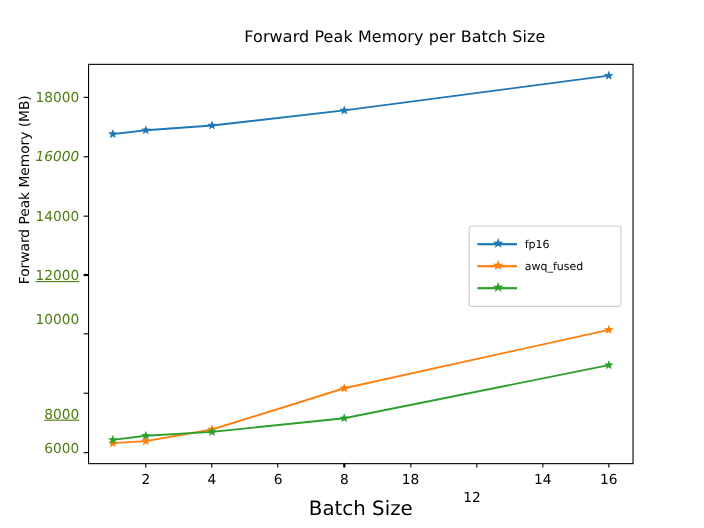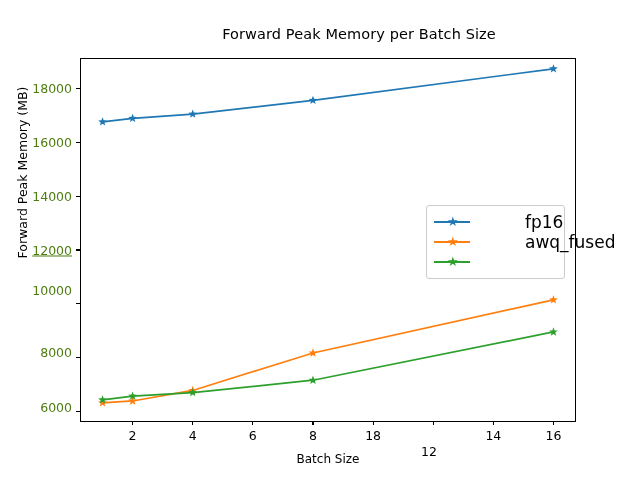--- a/index.html
+++ b/index.html
@@ -63,21 +63,21 @@
     font-size: 12.5px;
     color: #000000;
   }
   
   #xlabel {
     position: absolute;
     left: 80px;
     top: 452px;
     width: 496px;
     text-align: center;
-    font-size: 12px;
+    font-size: 18px;
     color: #000000;
   }
   .ytick-text {
     position: absolute;
     text-align: right;
     font-size: 12.5px;
     color: #4d7c0f;
     white-space: nowrap;
     transform: translateY(-50%);
     width: 68px;
@@ -137,48 +137,47 @@
     height: 1.6px;
   }
   .legend-star {
     position: absolute;
     left: 13px;
     top: 0px;
     font-size: 13px;
     line-height: 14px;
   }
   .legend-label {
-    font-size: 17px;
+    font-size: 10px;
     color: #000000;
     white-space: nowrap;
-    margin-left: 48px;
   }
 </style>
 </head>
 <body>
 
 <div id="figure">
 
   <div id="chart-title">Forward Peak Memory per Batch Size</div>
 
   <div id="ylabel">Forward Peak Memory (MB)</div>
   <div id="xlabel">Batch Size</div>
 
   <div id="tick-layer">
       <div class="ytick-text" style="top: 407px;">6000</div>
       <div class="ytick-mark" style="top: 411.254px;"></div>
-      <div class="ytick-text" style="top: 352px;">8000</div>
+      <div class="ytick-text" style="top: 376px; text-decoration: underline;">8000</div>
       <div class="ytick-mark" style="top: 357.328px;"></div>
       <div class="ytick-text" style="top: 290px;">10000</div>
       <div class="ytick-mark" style="top: 303.402px;"></div>
       <div class="ytick-text" style="top: 249.976px; text-decoration: underline;">12000</div>
       <div class="ytick-mark" style="top: 249.476px;"></div>
       <div class="ytick-text" style="top: 196.05px;">14000</div>
       <div class="ytick-mark" style="top: 195.55px;"></div>
-      <div class="ytick-text" style="top: 142.124px;">16000</div>
+      <div class="ytick-text" style="top: 142.124px; font-style: italic;">16000</div>
       <div class="ytick-mark" style="top: 141.624px;"></div>
       <div class="ytick-text" style="top: 88.1985px;">18000</div>
       <div class="ytick-mark" style="top: 87.6985px;"></div>
       <div class="xtick-text" style="left: 132.606px;">2</div>
       <div class="xtick-mark" style="left: 132.106px;"></div>
       <div class="xtick-text" style="left: 192.727px;">4</div>
       <div class="xtick-mark" style="left: 192.227px;"></div>
       <div class="xtick-text" style="left: 252.848px;">6</div>
       <div class="xtick-mark" style="left: 252.348px;"></div>
       <div class="xtick-text" style="left: 312.97px;">8</div>

